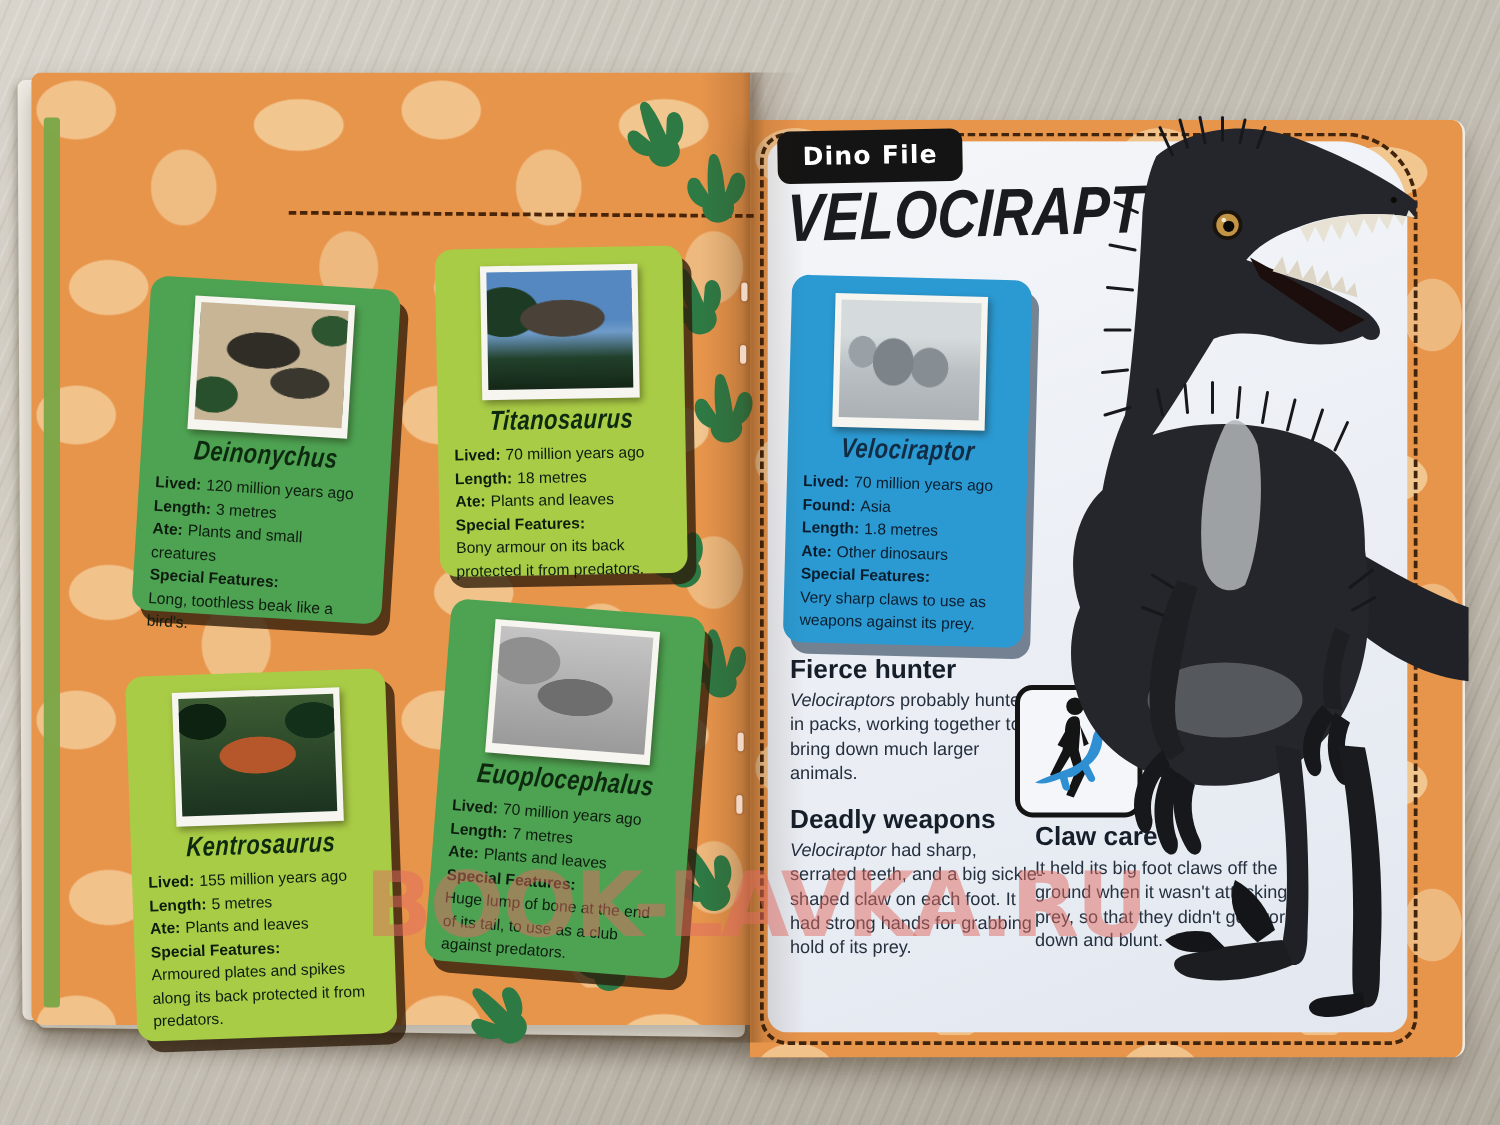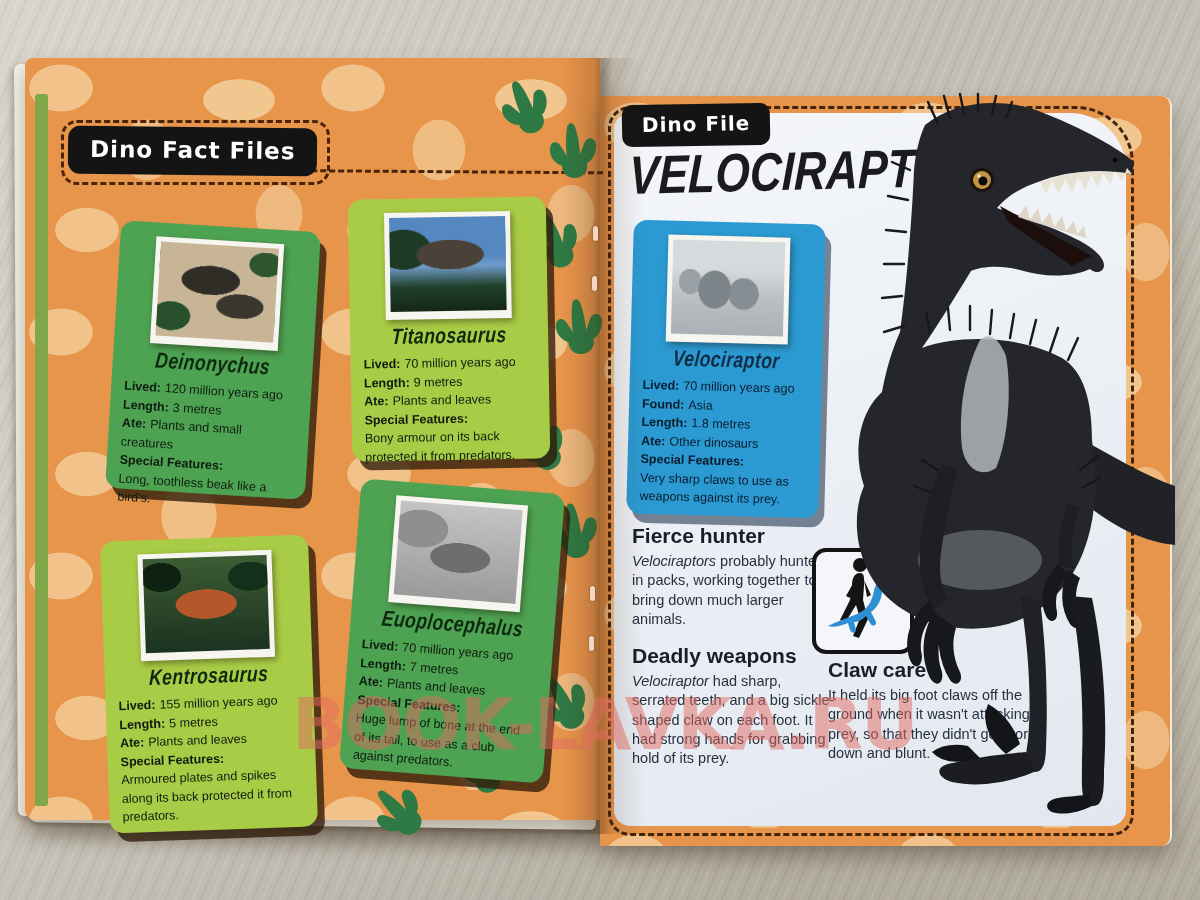--- a/index.html
+++ b/index.html
@@ -149,45 +149,40 @@
   <svg class="fp" style="left:511px;top:614px;transform:rotate(-30deg)" width="58" height="62" viewBox="0 0 60 64" fill="#2e7a45">
       <use href="#fp-path"></use>
     </svg>
   <svg class="fp" style="left:430px;top:677px;transform:rotate(-18deg)" width="58" height="62" viewBox="0 0 60 64" fill="#2e7a45">
       <use href="#fp-path"></use>
     </svg>
   <svg class="fp" style="left:345px;top:722px;transform:rotate(-45deg)" width="58" height="62" viewBox="0 0 60 64" fill="#2e7a45">
       <use href="#fp-path"></use>
     </svg>
 
-  <div class="abs banner-wrap">
-    <div class="banner-outline">
-      <div class="banner">Dino Fact Files</div>
-    </div>
-  </div>
 
   <div class="card dark c-deino">
     <div class="photo-frame">
       <div class="photo ph-deino"></div>
     </div>
     <div class="card-title">Deinonychus</div>
     <div class="fact"><b>Lived:</b><span>120 million years ago</span></div>
     <div class="fact"><b>Length:</b><span>3 metres</span></div>
     <div class="fact"><b>Ate:</b><span>Plants and small creatures</span></div>
     <div class="fact"><b>Special Features:</b></div>
     <div class="fact">Long, toothless beak like a bird's.</div>
   </div>
 
   <div class="card lime c-titano">
     <div class="photo-frame">
       <div class="photo ph-titano"></div>
     </div>
     <div class="card-title">Titanosaurus</div>
     <div class="fact"><b>Lived:</b><span>70 million years ago</span></div>
-    <div class="fact"><b>Length:</b><span>9 metres</span></div>
+    <div class="fact"><b>Length:</b><span>18 metres</span></div>
     <div class="fact"><b>Ate:</b><span>Plants and leaves</span></div>
     <div class="fact"><b>Special Features:</b></div>
     <div class="fact">Bony armour on its back protected it from predators.</div>
   </div>
 
   <div class="card lime c-kentro">
     <div class="photo-frame">
       <div class="photo ph-kentro"></div>
     </div>
     <div class="card-title">Kentrosaurus</div>

